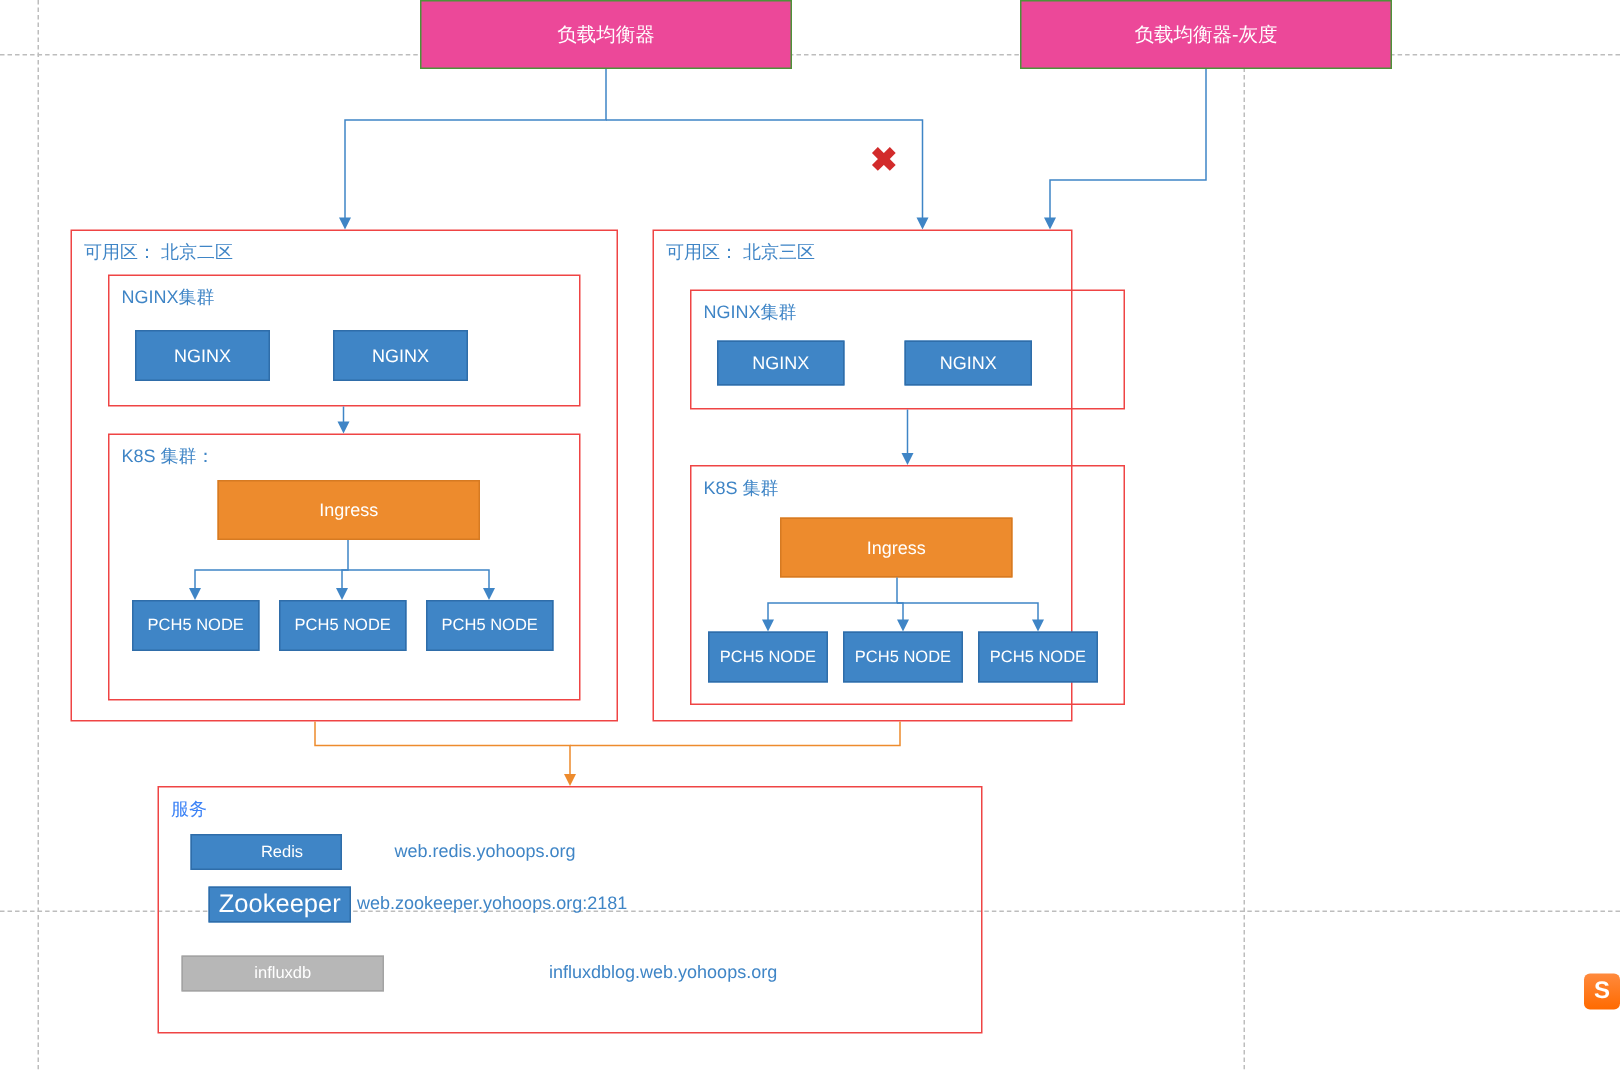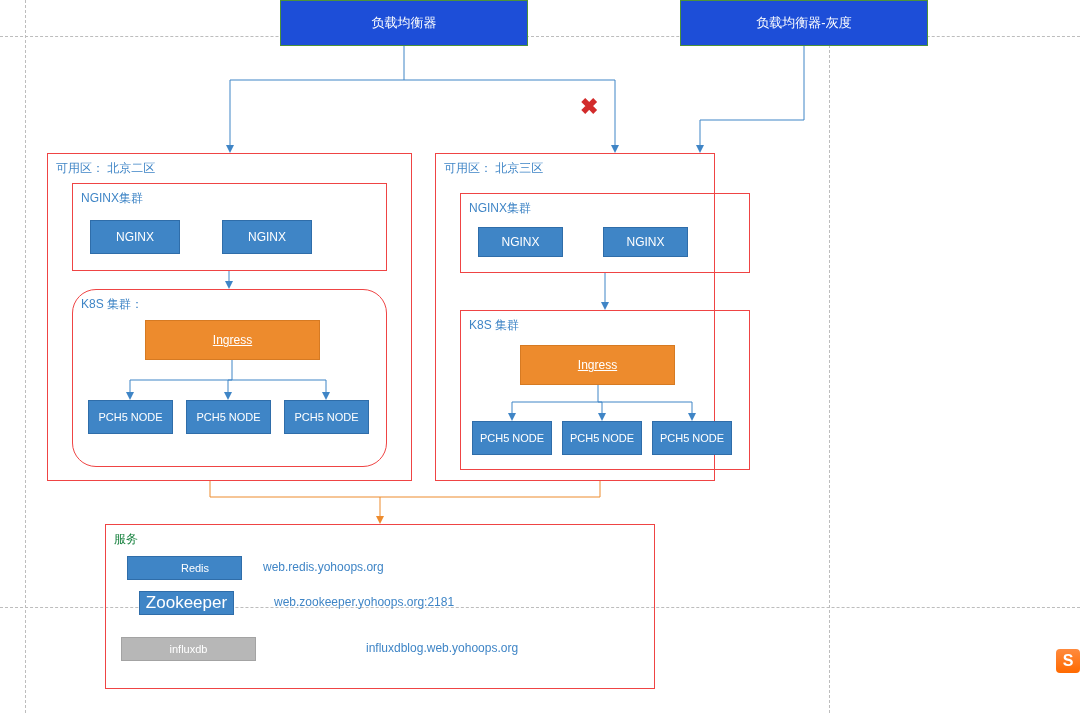--- a/index.html
+++ b/index.html
@@ -30,23 +30,23 @@
   .box {
     position: absolute;
     box-sizing: border-box;
     text-align: center;
     display: flex;
     align-items: center;
     justify-content: center;
     font-size: 12px;
     color: #fff;
   }
-  .green { background: #1d4ed8; border: 1px solid #4d9239; color:#fff; }
+  .green { background: #ec4899; border: 1px solid #4d9239; color:#fff; }
   .blue  { background: #3f85c6; border: 1px solid #2f6da9; color:#fff; }
-  .orange{ background: #ed8b2d; border: 1px solid #d67a22; color:#fff;text-decoration:underline; }
+  .orange{ background: #ed8b2d; border: 1px solid #d67a22; color:#fff; }
   .gray  { background: #b7b7b7; border: 1px solid #a3a3a3; color:#fff; }
 
   .panel {
     position: absolute;
     box-sizing: border-box;
     border: 1px solid #ef4444;
     background: transparent;
   }
   .panel-label {
     position: absolute;
@@ -119,21 +119,21 @@
   <div class="panel" style="left:47px; top:153px; width:365px; height:328px;">
     <div class="panel-label">可用区： 北京二区</div>
   </div>
 
   <div class="panel" style="left:72px; top:183px; width:315px; height:88px;">
     <div class="panel-label">NGINX集群</div>
   </div>
   <div class="box blue" style="left:90px; top:220px; width:90px; height:34px;">NGINX</div>
   <div class="box blue" style="left:222px; top:220px; width:90px; height:34px;">NGINX</div>
 
-  <div class="panel" style="left:72px; top:289px; width:315px; height:178px;border-radius:24px;">
+  <div class="panel" style="left:72px; top:289px; width:315px; height:178px;">
     <div class="panel-label">K8S 集群：</div>
   </div>
   <div class="box orange" style="left:145px; top:320px; width:175px; height:40px;">Ingress</div>
   <div class="box blue" style="left:88px;  top:400px; width:85px; height:34px; font-size:11px;">PCH5 NODE</div>
   <div class="box blue" style="left:186px; top:400px; width:85px; height:34px; font-size:11px;">PCH5 NODE</div>
   <div class="box blue" style="left:284px; top:400px; width:85px; height:34px; font-size:11px;">PCH5 NODE</div>
 
   <div class="panel" style="left:435px; top:153px; width:280px; height:328px;">
     <div class="panel-label">可用区： 北京三区</div>
   </div>
@@ -144,26 +144,26 @@
   <div class="box blue" style="left:603px; top:227px; width:85px; height:30px;">NGINX</div>
   <div class="panel" style="left:460px; top:310px; width:290px; height:160px;">
     <div class="panel-label">K8S 集群</div>
   </div>
   <div class="box orange" style="left:520px; top:345px; width:155px; height:40px;">Ingress</div>
   <div class="box blue" style="left:472px; top:421px; width:80px; height:34px; font-size:11px;">PCH5 NODE</div>
   <div class="box blue" style="left:562px; top:421px; width:80px; height:34px; font-size:11px;">PCH5 NODE</div>
   <div class="box blue" style="left:652px; top:421px; width:80px; height:34px; font-size:11px;">PCH5 NODE</div>
 
   <div class="panel" style="left:105px; top:524px; width:550px; height:165px;">
-    <div class="panel-label" style="color:#15803d;">服务</div>
-  </div>
-  <div class="box blue" style="left:127px; top:556px; width:115px; height:24px; font-size:11px;padding-left:21px;">Redis</div>
+    <div class="panel-label" style="color:#3b82f6;">服务</div>
+  </div>
+  <div class="box blue" style="left:127px; top:556px; width:101px; height:24px; font-size:11px;padding-left:21px;">Redis</div>
   <div class="svc-text" style="left:250px; top:560px;margin-left:13px;">web.redis.yohoops.org</div>
   <div class="box blue" style="left:139px; top:591px; width:95px; height:24px; font-size:17px;">Zookeeper</div>
-  <div class="svc-text" style="left:238px; top:595px;margin-left:36px;">web.zookeeper.yohoops.org:2181</div>
+  <div class="svc-text" style="left:238px; top:595px;">web.zookeeper.yohoops.org:2181</div>
   <div class="box gray" style="left:121px; top:637px; width:135px; height:24px; font-size:11px;">influxdb</div>
   <div class="svc-text" style="left:320px; top:641px;padding-left:46px;">influxdblog.web.yohoops.org</div>
 
   <div class="x-mark" style="left:580px; top:96px;">✖</div>
 
   <svg class="lines">
 
     <path d="M404,46 L404,80 L230,80 L230,150"></path>
     <polygon class="arrow" points="230,153 226,145 234,145"></polygon>
     <path d="M404,80 L615,80 L615,150"></path>

